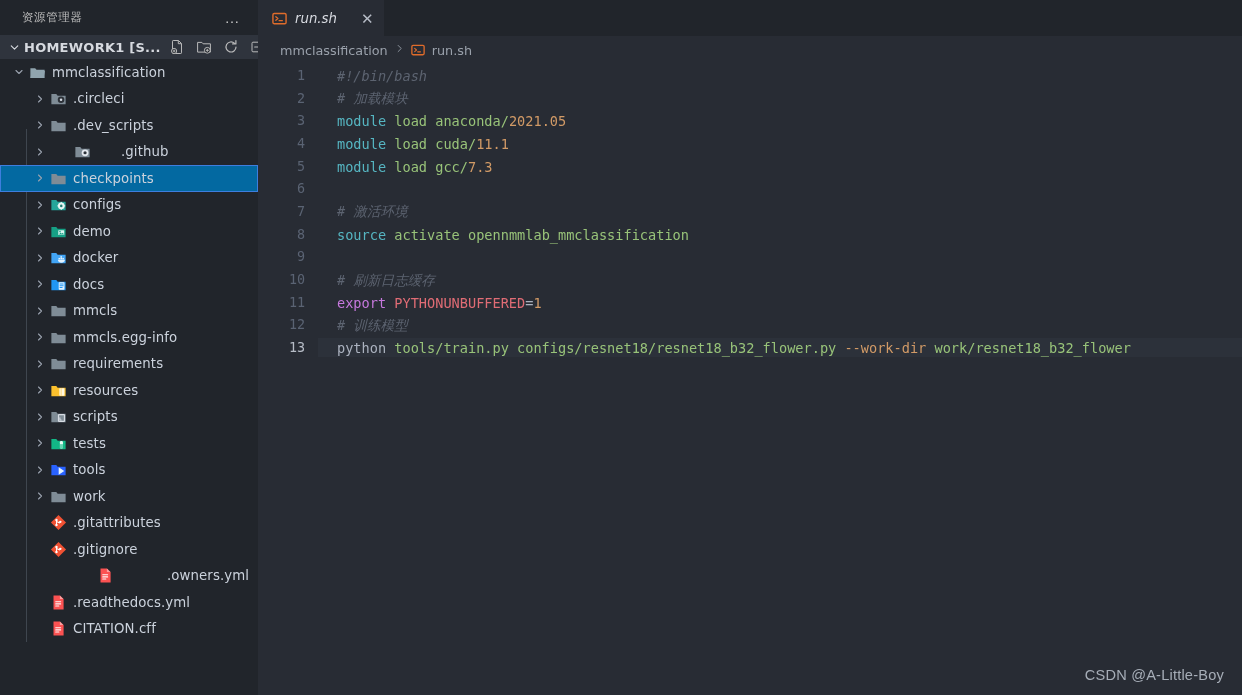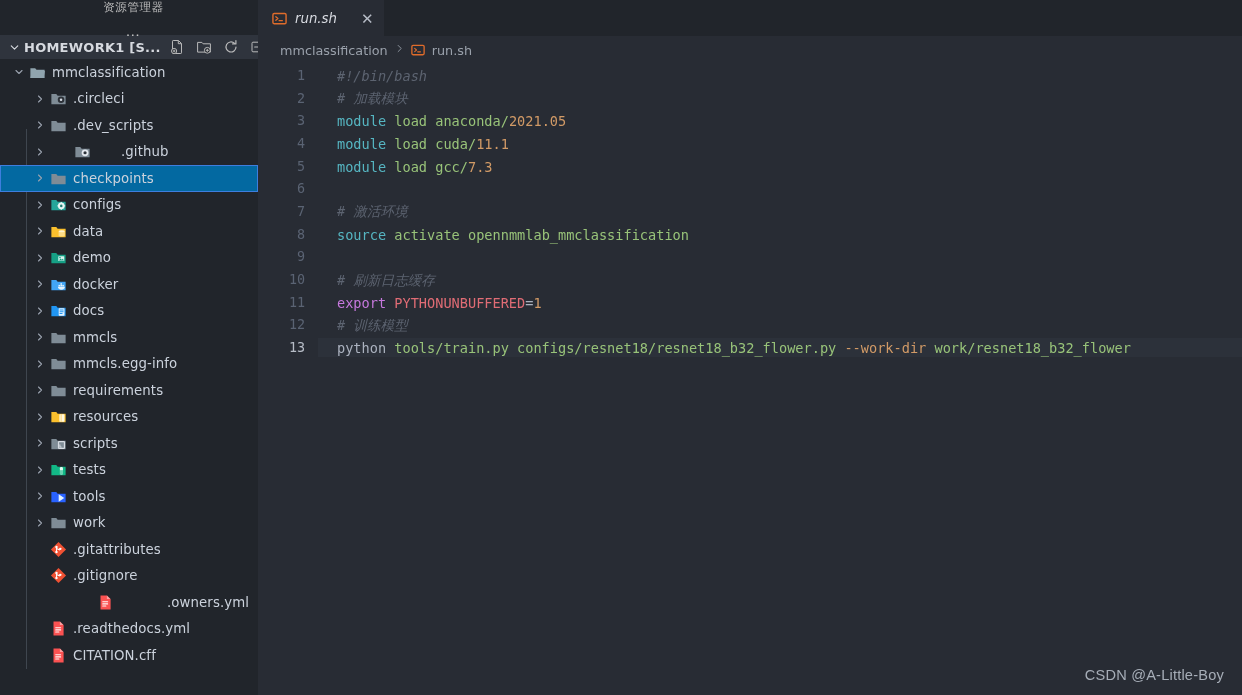--- a/index.html
+++ b/index.html
@@ -24,21 +24,20 @@
     position: relative;
     flex: 0 0 258px;
     overflow: hidden;
   }
   .sb-title-row {
     height: 35px;
     display: flex;
     align-items: center;
     padding: 0 13px 0 22px;
     justify-content: space-between;
-    flex-direction: column;
   }
   .sb-title {
     font-size: 11.5px;
     letter-spacing: 0.6px;
     color: #bbbbbb;
     font-family: "DejaVu Sans", sans-serif;
   }
   .sb-dots {
     color: #c5c5c5;
     font-size: 15px;
@@ -389,37 +388,20 @@
           <span class="lbl">configs</span>
         </div>
         <div class="row" style="padding-left: 31px;">
           <span class="twisty">
             <svg width="12" height="12" viewBox="0 0 16 16">
               <path d="M6 4l4 4-4 4" stroke="#9aa2ae" stroke-width="1.5" fill="none" stroke-linecap="round" stroke-linejoin="round"></path>
             </svg>
           </span>
           <span class="ficon">
             <svg width="17" height="17" viewBox="0 0 16 16">
-              <path d="M1.3 3.7h4.6l1.3 1.6h7.5v8H1.3z" fill="#fbc02d"></path>
-              <g fill="#fff8e1" opacity=".9">
-                <ellipse cx="11" cy="7.8" rx="2.9" ry="1"></ellipse>
-                <path d="M8.1 7.8v3.9c0 .55 1.3 1 2.9 1s2.9-.45 2.9-1V7.8z" opacity=".55"></path>
-              </g>
-            </svg>
-          </span>
-          <span class="lbl">data</span>
-        </div>
-        <div class="row" style="padding-left: 31px;">
-          <span class="twisty">
-            <svg width="12" height="12" viewBox="0 0 16 16">
-              <path d="M6 4l4 4-4 4" stroke="#9aa2ae" stroke-width="1.5" fill="none" stroke-linecap="round" stroke-linejoin="round"></path>
-            </svg>
-          </span>
-          <span class="ficon">
-            <svg width="17" height="17" viewBox="0 0 16 16">
               <path d="M1.3 3.7h4.6l1.3 1.6h7.5v8H1.3z" fill="#16a085"></path>
               <rect x="7.8" y="6.8" width="5.6" height="4.6" rx=".5" fill="#d8f3ee"></rect>
               <path d="M8.4 10.9l1.5-1.9 1.1 1.2 1-1.1 1.2 1.8z" fill="#16a085"></path>
               <circle cx="9.4" cy="8.1" r=".75" fill="#16a085"></circle>
             </svg>
           </span>
           <span class="lbl">demo</span>
         </div>
         <div class="row" style="padding-left: 31px;">
           <span class="twisty">

